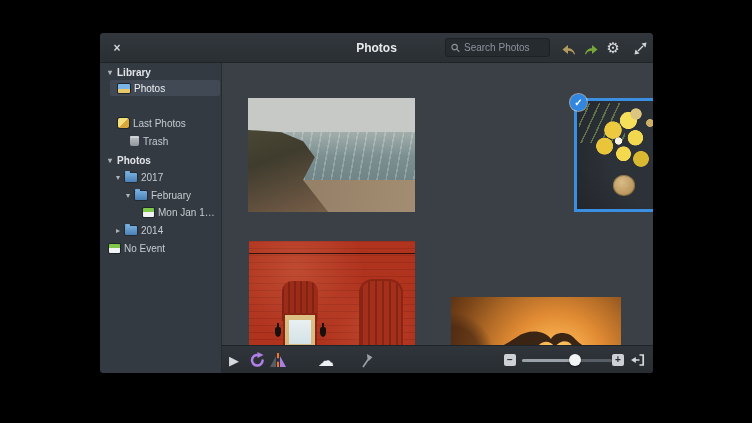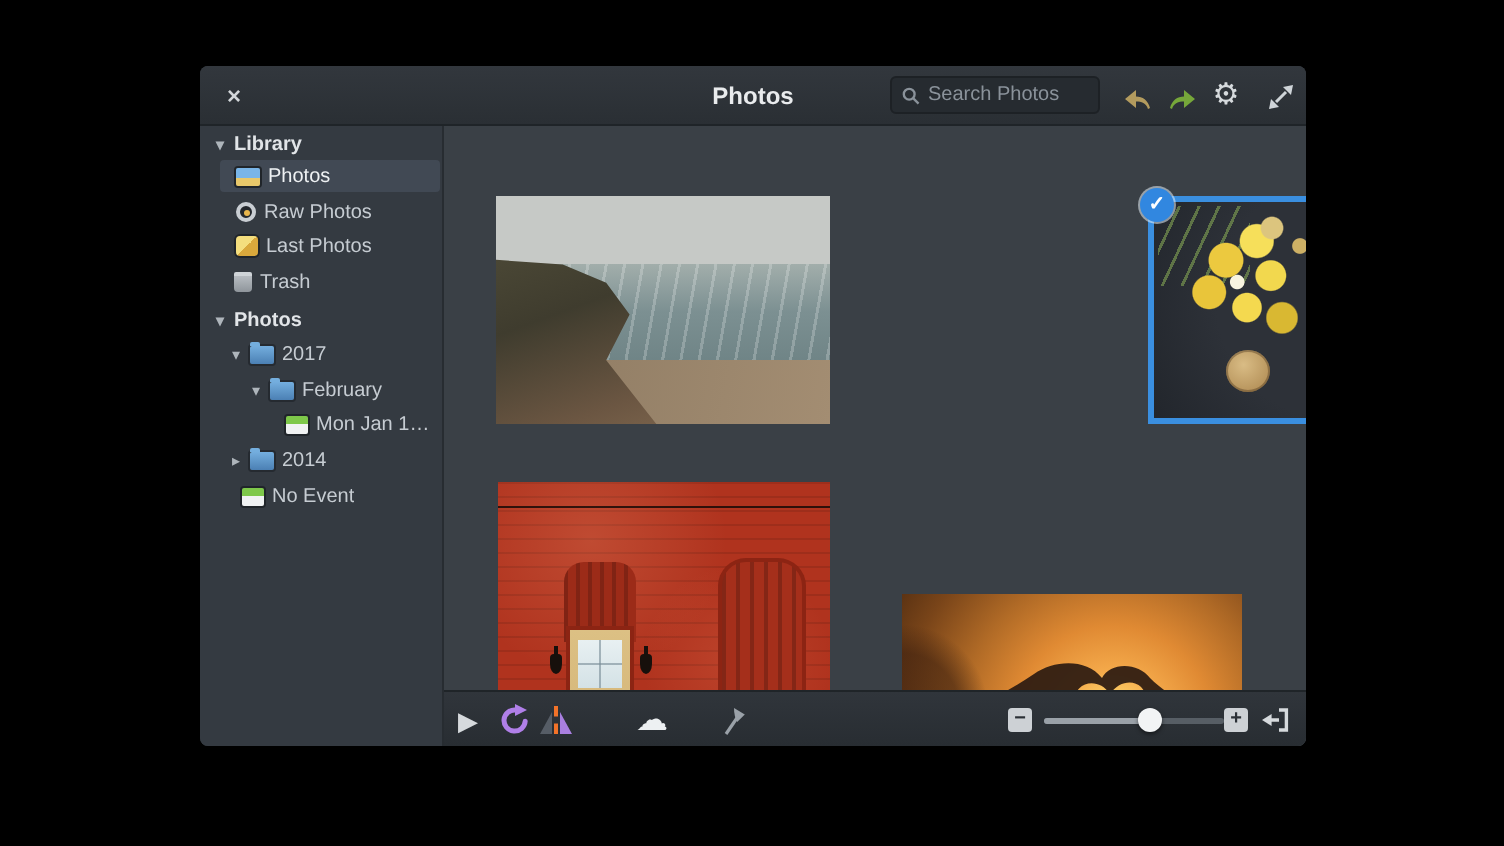--- a/index.html
+++ b/index.html
@@ -201,31 +201,27 @@
     <div class="srow hdr" style="top:1px; padding-left:5px;">
       <span class="exp">▾</span>
       <span class="slabel">Library</span>
     </div>
 
     <div class="srow sel" style="top:17px; padding-left:8px;">
       <span class="sicon i-photos"></span>
       <span class="slabel">Photos</span>
     </div>
 
-    <div class="srow" style="top:35px; padding-left:18px;">
-      <span class="sicon i-raw"></span>
-      <span class="slabel">Raw Photos</span>
-    </div>
 
     <div class="srow" style="top:52px; padding-left:18px;">
       <span class="sicon i-import"></span>
       <span class="slabel">Last Photos</span>
     </div>
 
-    <div class="srow" style="top:70px; padding-left:17px;">
+    <div class="srow" style="top:70px; padding-left:30px;">
       <span class="sicon i-trash"></span>
       <span class="slabel">Trash</span>
     </div>
 
     <div class="srow hdr" style="top:89px; padding-left:5px;">
       <span class="exp">▾</span>
       <span class="slabel">Photos</span>
     </div>
 
     <div class="srow" style="top:106px; padding-left:13px;">
@@ -244,21 +240,21 @@
       <span class="sicon i-event"></span>
       <span class="slabel">Mon Jan 12, 20…</span>
     </div>
 
     <div class="srow" style="top:159px; padding-left:13px;">
       <span class="exp">▸</span>
       <span class="sicon i-folder"></span>
       <span class="slabel">2014</span>
     </div>
 
-    <div class="srow" style="top:177px; padding-left:21px;">
+    <div class="srow" style="top:177px; padding-left:9px;">
       <span class="sicon i-event"></span>
       <span class="slabel">No Event</span>
     </div>
   </div>
 
   <div class="content">
 
     <div class="photo p1">
       <div class="sea"></div>
       <div class="beach"></div>

